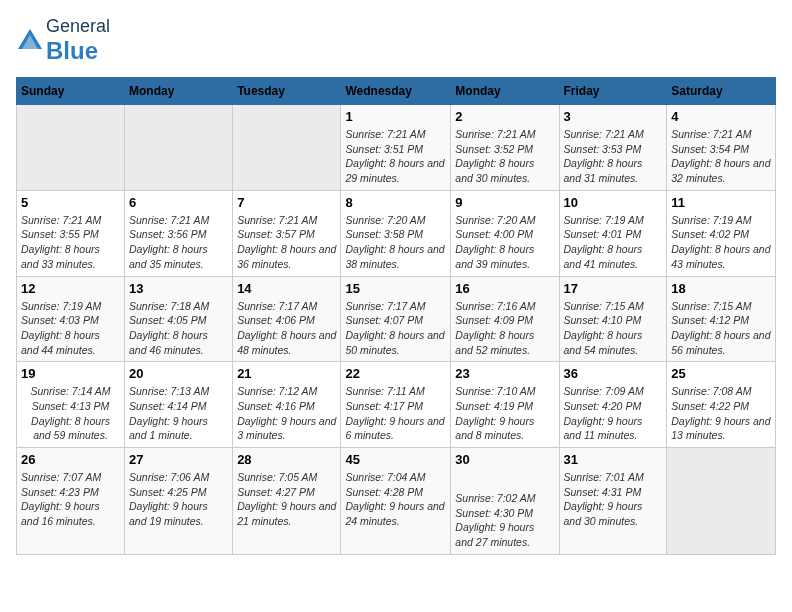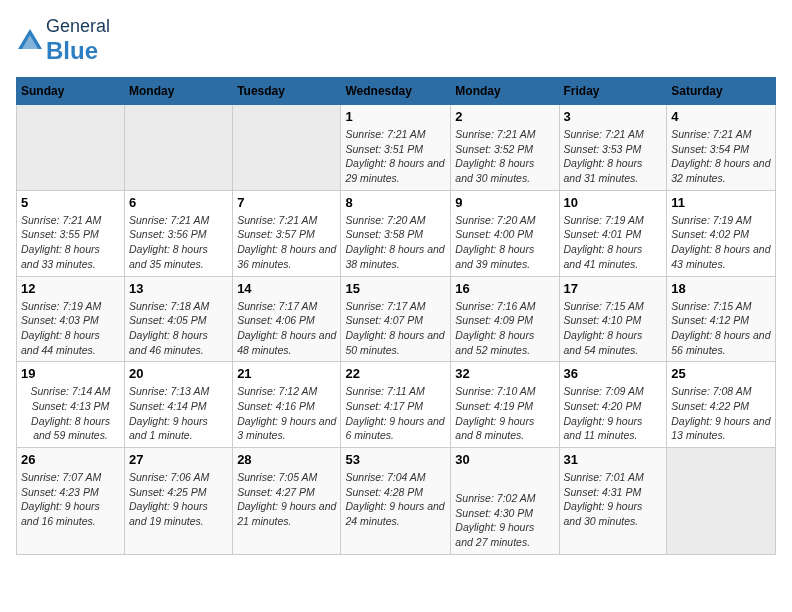--- a/index.html
+++ b/index.html
@@ -257,21 +257,21 @@
 Sunset: 4:16 PM
 Daylight: 9 hours and 3 minutes.</div>
         </td>
         <td>
           <div class="day-number">22</div>
           <div class="day-detail" style="white-space: pre-line;">Sunrise: 7:11 AM
 Sunset: 4:17 PM
 Daylight: 9 hours and 6 minutes.</div>
         </td>
         <td>
-          <div class="day-number">32</div>
+          <div class="day-number">23</div>
           <div class="day-detail" style="white-space: pre-line;">Sunrise: 7:10 AM
 Sunset: 4:19 PM
 Daylight: 9 hours and 8 minutes.</div>
         </td>
         <td>
           <div class="day-number">36</div>
           <div class="day-detail" style="white-space: pre-line;">Sunrise: 7:09 AM
 Sunset: 4:20 PM
 Daylight: 9 hours and 11 minutes.</div>
         </td>
@@ -295,21 +295,21 @@
 Sunset: 4:25 PM
 Daylight: 9 hours and 19 minutes.</div>
         </td>
         <td>
           <div class="day-number">28</div>
           <div class="day-detail" style="white-space: pre-line;">Sunrise: 7:05 AM
 Sunset: 4:27 PM
 Daylight: 9 hours and 21 minutes.</div>
         </td>
         <td>
-          <div class="day-number">53</div>
+          <div class="day-number">45</div>
           <div class="day-detail" style="white-space: pre-line;">Sunrise: 7:04 AM
 Sunset: 4:28 PM
 Daylight: 9 hours and 24 minutes.</div>
         </td>
         <td>
           <div class="day-number">30</div>
           <div class="day-detail" style="white-space: pre-line; margin-top: 24px;">Sunrise: 7:02 AM
 Sunset: 4:30 PM
 Daylight: 9 hours and 27 minutes.</div>
         </td>

